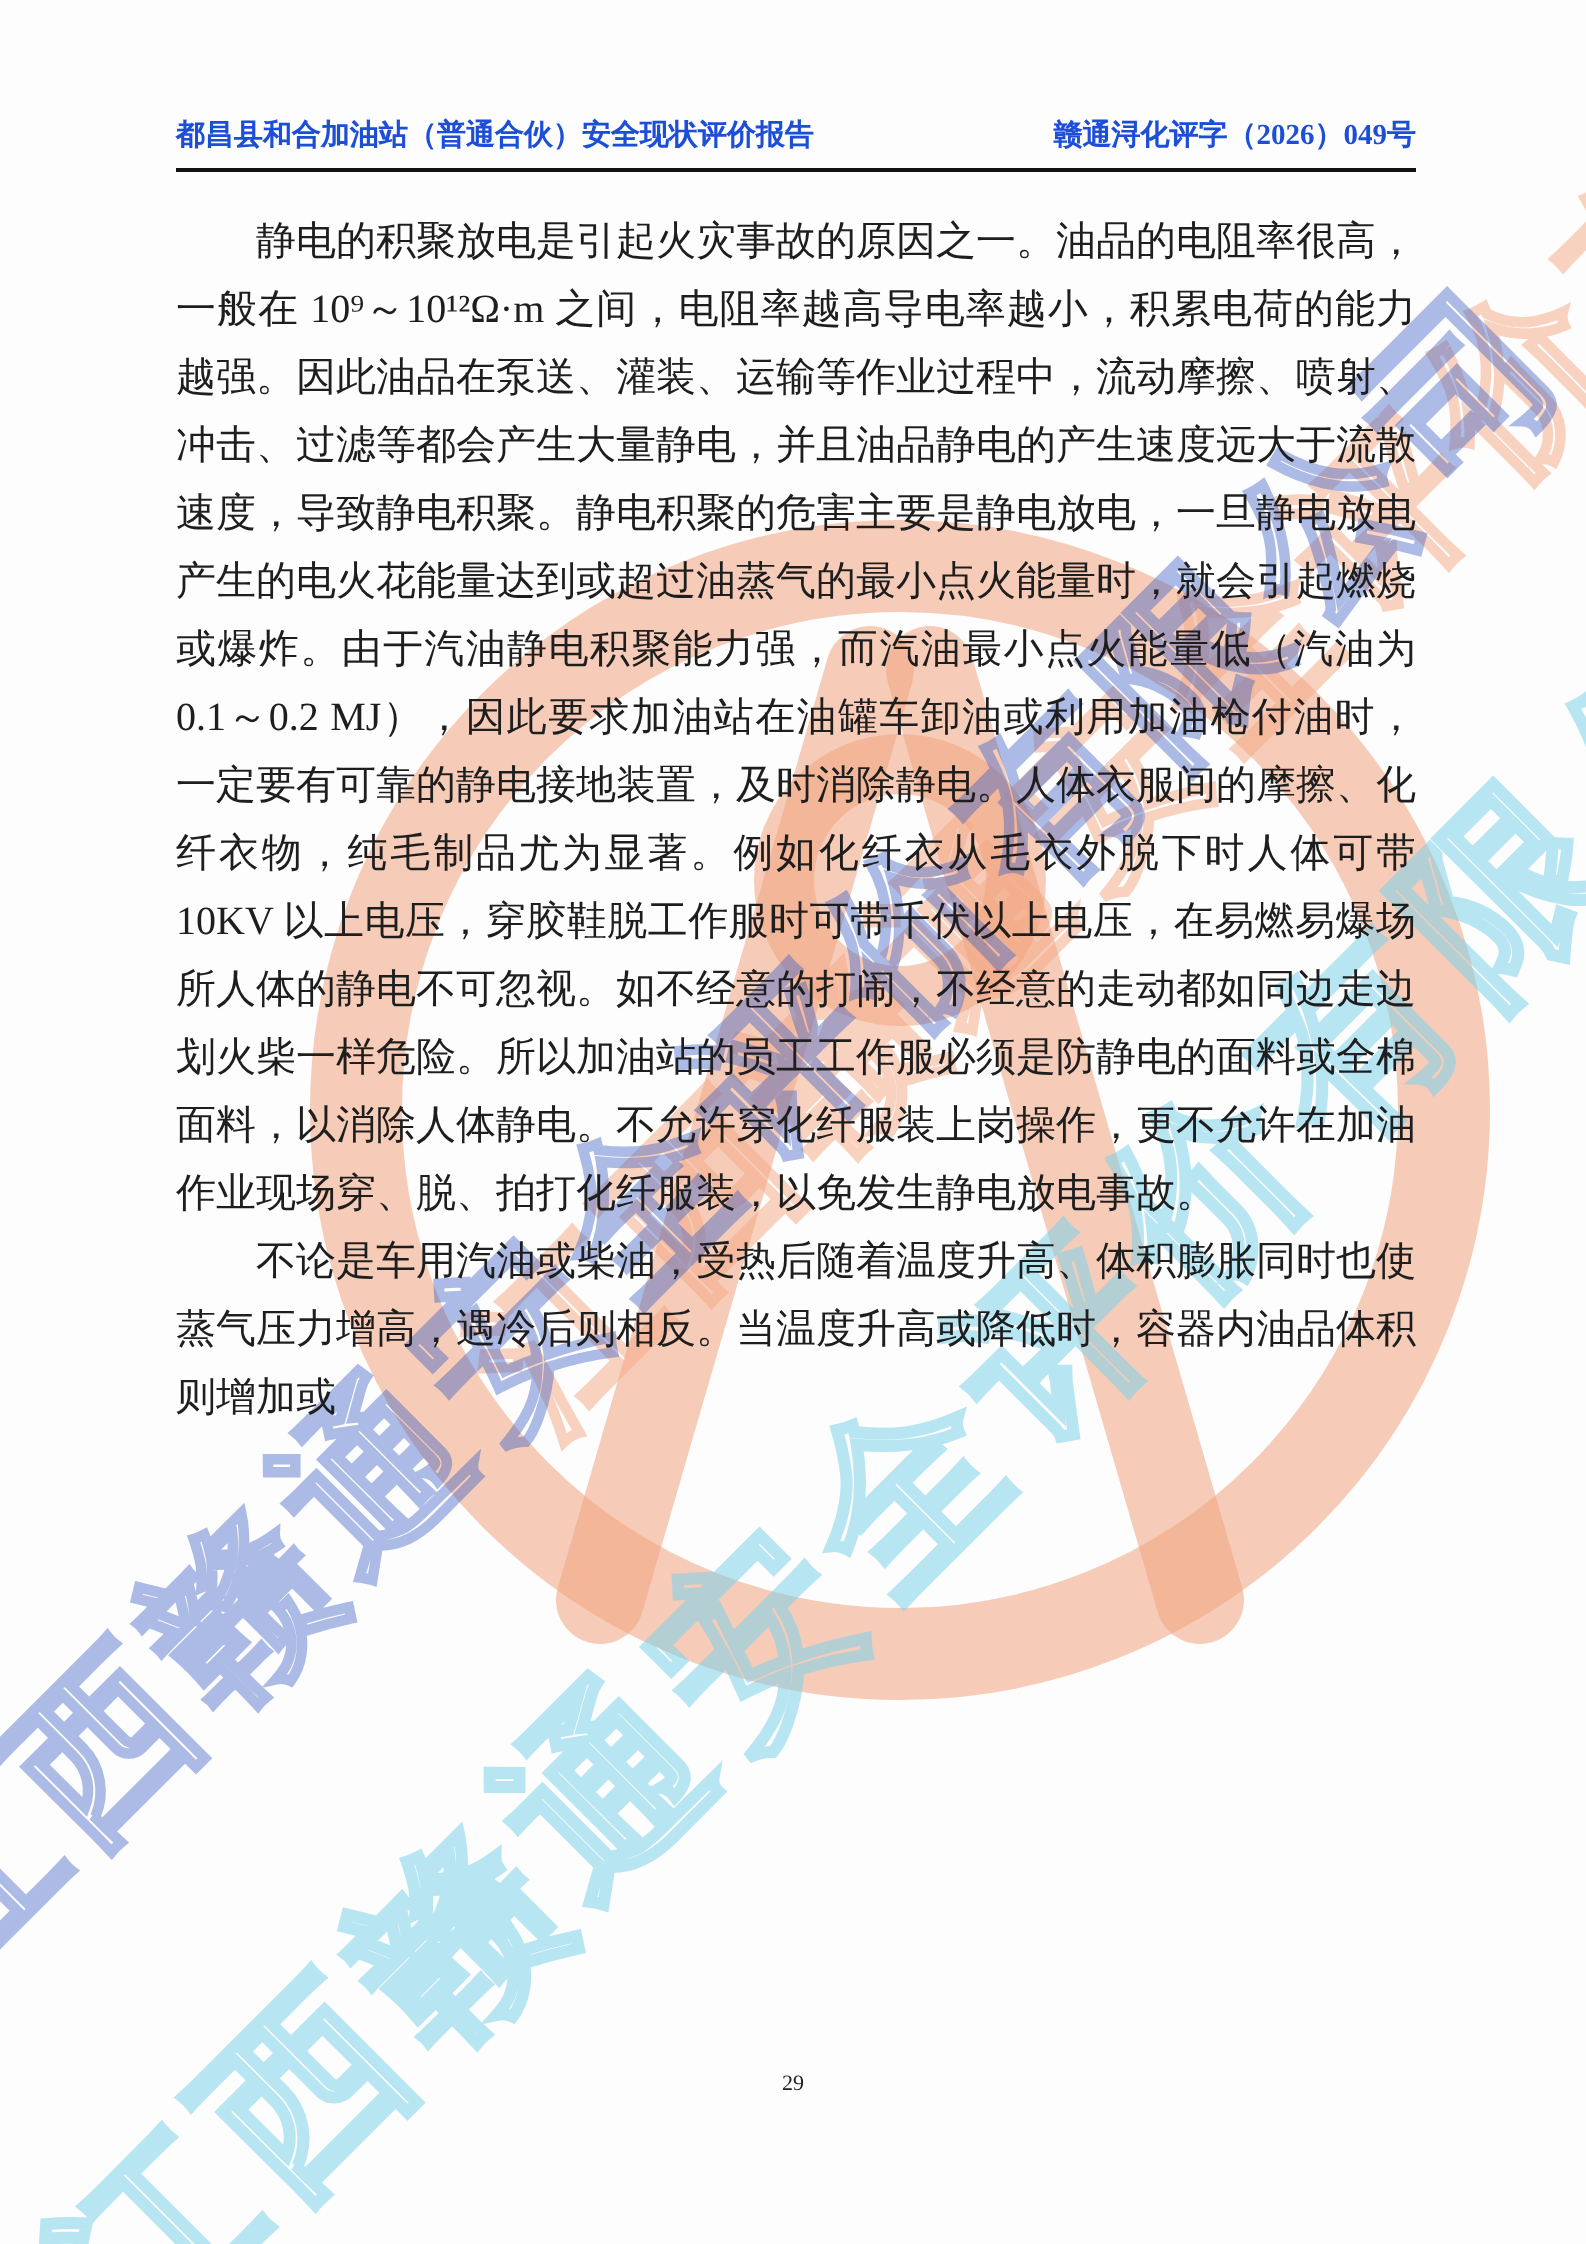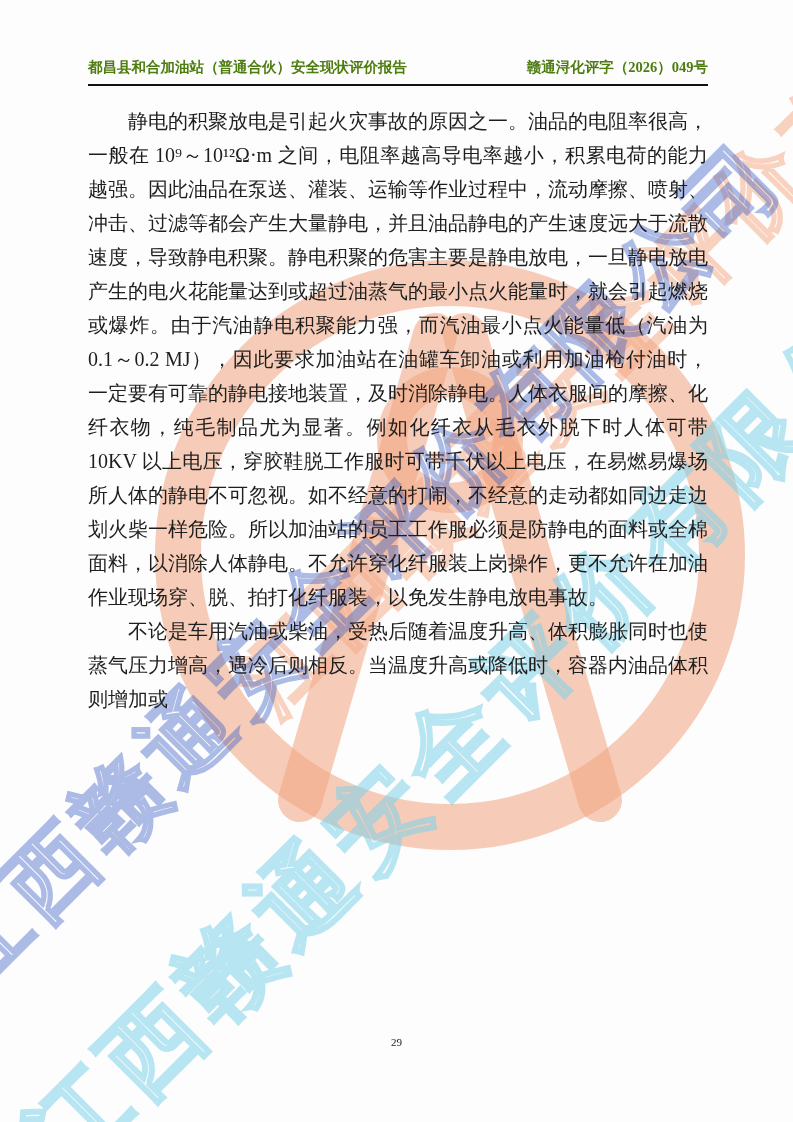--- a/index.html
+++ b/index.html
@@ -25,21 +25,21 @@
   .wm-cyan{left:495px;top:705px;font-size:96px;letter-spacing:10px;
     -webkit-text-stroke:3px rgba(125,210,234,0.55);}
   .wm-salmon{left:660px;top:290px;font-size:88px;letter-spacing:8px;
     -webkit-text-stroke:2.5px rgba(243,166,130,0.5);}
   .wm-logo{position:absolute;left:140px;top:245px;}
 
   
   .header{
     position:absolute;left:88px;width:620px;top:58px;z-index:2;
     display:flex;justify-content:space-between;align-items:flex-end;
-    font-size:14.5px;font-weight:bold;color:#4d7c0f;
+    font-size:14.5px;font-weight:bold;color:#1d4ed8;
     border-bottom:2px solid #111;padding-bottom:7px;
   }
 
   
   .content{
     position:absolute;left:88px;width:620px;top:104px;z-index:2;
     font-size:20px;line-height:34px;text-align:justify;
   }
   .para{margin:0;text-indent:2em;}
   .para.no-indent{text-indent:0;}

